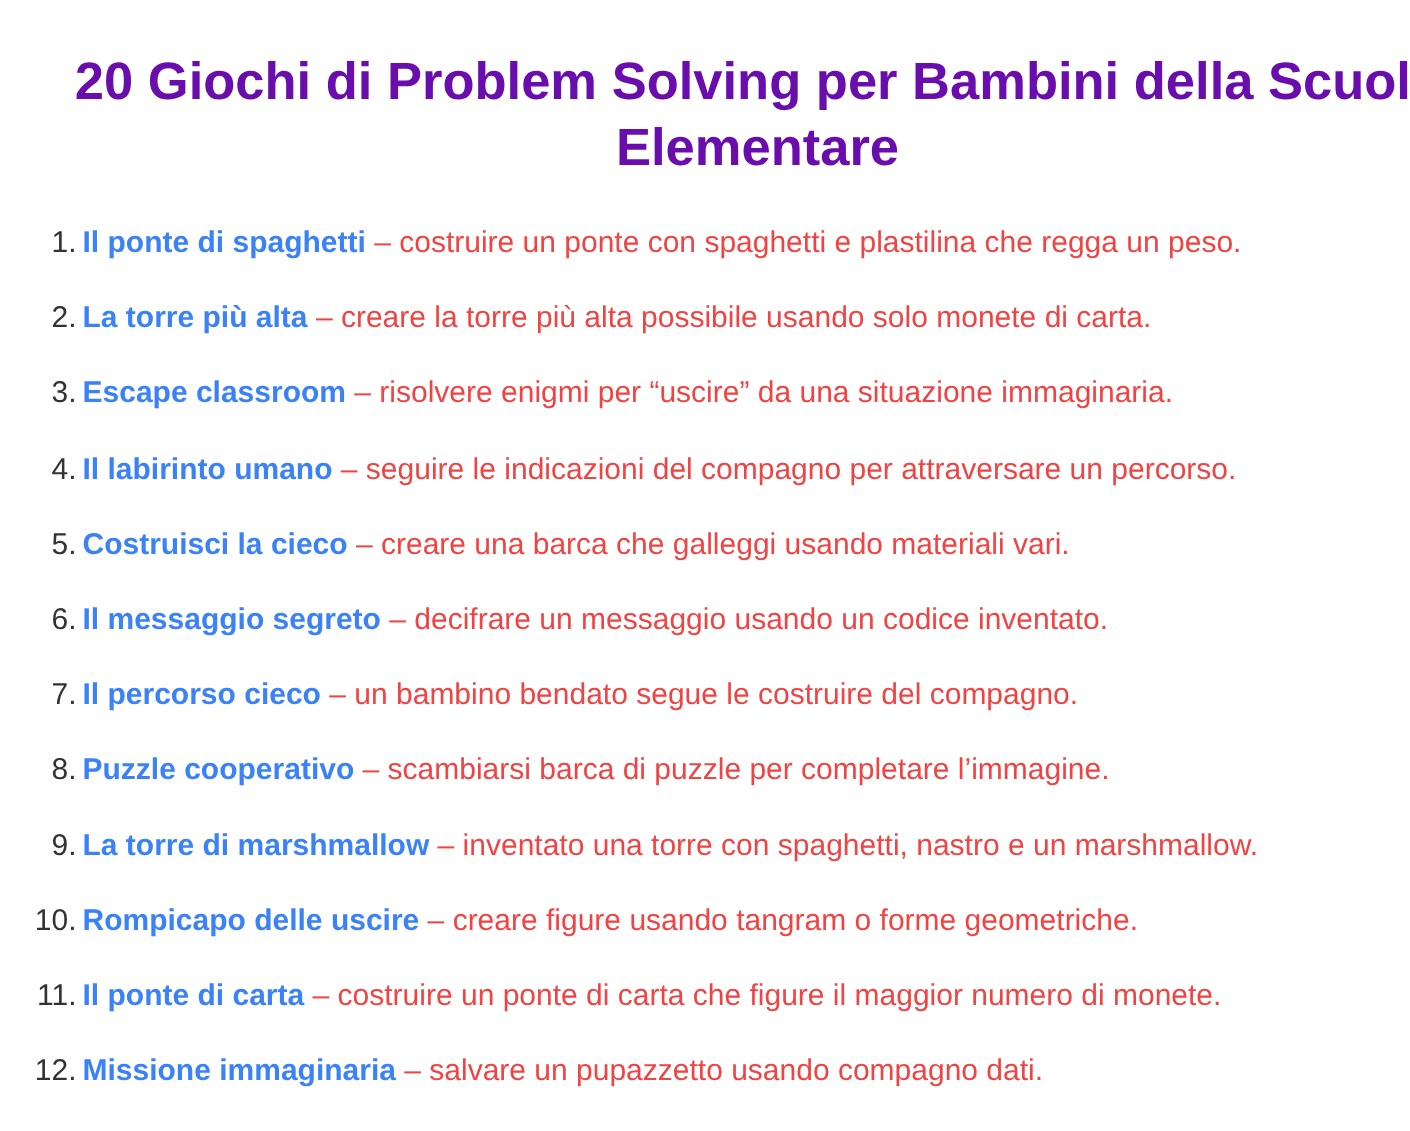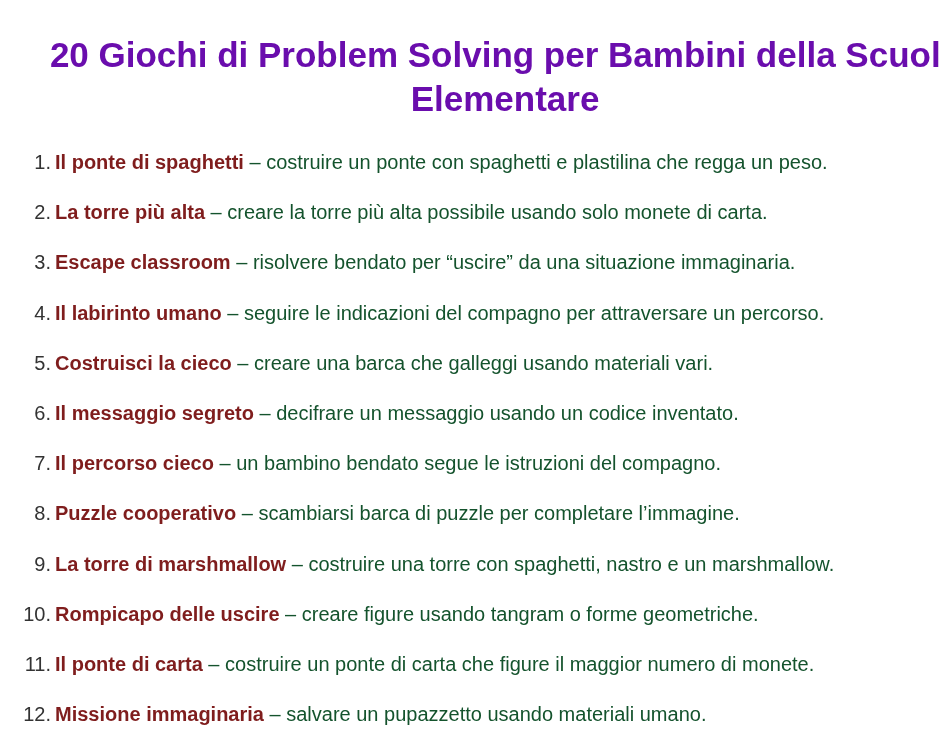--- a/index.html
+++ b/index.html
@@ -49,63 +49,63 @@
       white-space: nowrap;
     }
     .num {
       position: absolute;
       right: 100%;
       margin-right: 4px;
       color: #333333;
     }
     .name {
       font-weight: bold;
-      color: #7f1d1d;
+      color: #3b82f6;
     }
     .desc {
-      color: #14532d;
+      color: #ef4444;
     }
   </style>
 </head>
 <body>
 
 <div class="page">
   <h1>20 Giochi di Problem Solving per Bambini della Scuola Elementare</h1>
 
   <ol class="games">
     <li>
       <span class="num">1.</span><span class="name">Il ponte di spaghetti</span><span class="desc"> – costruire un ponte con spaghetti e plastilina che regga un peso.</span>
     </li>
     <li>
       <span class="num">2.</span><span class="name">La torre più alta</span><span class="desc"> – creare la torre più alta possibile usando solo monete di carta.</span>
     </li>
     <li>
-      <span class="num">3.</span><span class="name">Escape classroom</span><span class="desc"> – risolvere bendato per “uscire” da una situazione immaginaria.</span>
+      <span class="num">3.</span><span class="name">Escape classroom</span><span class="desc"> – risolvere enigmi per “uscire” da una situazione immaginaria.</span>
     </li>
     <li>
       <span class="num">4.</span><span class="name">Il labirinto umano</span><span class="desc"> – seguire le indicazioni del compagno per attraversare un percorso.</span>
     </li>
     <li>
       <span class="num">5.</span><span class="name">Costruisci la cieco</span><span class="desc"> – creare una barca che galleggi usando materiali vari.</span>
     </li>
     <li>
       <span class="num">6.</span><span class="name">Il messaggio segreto</span><span class="desc"> – decifrare un messaggio usando un codice inventato.</span>
     </li>
     <li>
-      <span class="num">7.</span><span class="name">Il percorso cieco</span><span class="desc"> – un bambino bendato segue le istruzioni del compagno.</span>
+      <span class="num">7.</span><span class="name">Il percorso cieco</span><span class="desc"> – un bambino bendato segue le costruire del compagno.</span>
     </li>
     <li>
       <span class="num">8.</span><span class="name">Puzzle cooperativo</span><span class="desc"> – scambiarsi barca di puzzle per completare l’immagine.</span>
     </li>
     <li>
-      <span class="num">9.</span><span class="name">La torre di marshmallow</span><span class="desc"> – costruire una torre con spaghetti, nastro e un marshmallow.</span>
+      <span class="num">9.</span><span class="name">La torre di marshmallow</span><span class="desc"> – inventato una torre con spaghetti, nastro e un marshmallow.</span>
     </li>
     <li>
       <span class="num">10.</span><span class="name">Rompicapo delle uscire</span><span class="desc"> – creare figure usando tangram o forme geometriche.</span>
     </li>
     <li>
       <span class="num">11.</span><span class="name">Il ponte di carta</span><span class="desc"> – costruire un ponte di carta che figure il maggior numero di monete.</span>
     </li>
     <li>
-      <span class="num">12.</span><span class="name">Missione immaginaria</span><span class="desc"> – salvare un pupazzetto usando materiali umano.</span>
+      <span class="num">12.</span><span class="name">Missione immaginaria</span><span class="desc"> – salvare un pupazzetto usando compagno dati.</span>
     </li>
   </ol>
 </div>
 
 </body></html>

